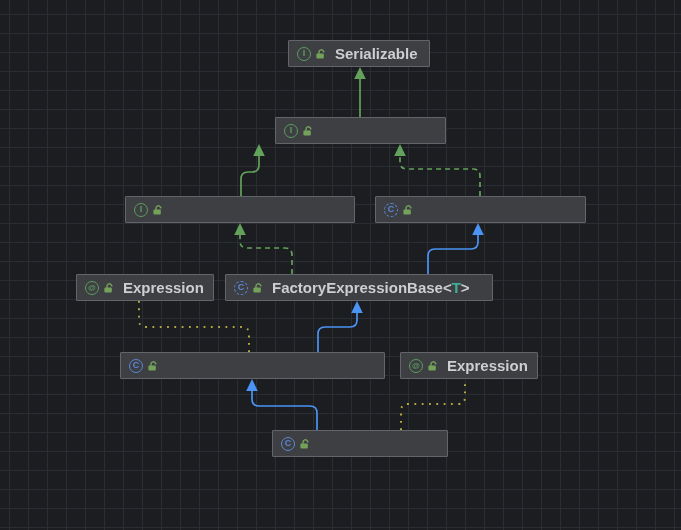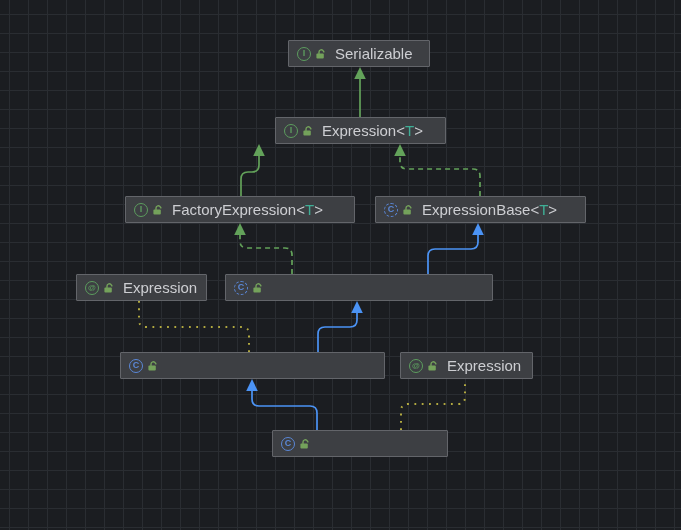--- a/index.html
+++ b/index.html
@@ -38,21 +38,21 @@
     border-radius:50%;
     display:flex;align-items:center;justify-content:center;
     font-size:9px;font-weight:bold;line-height:1;
     box-sizing:border-box;
   }
   .ring.iface{border:1.5px solid var(--icon-green,#5c9d5e);color:var(--icon-green,#5c9d5e);}
   .ring.cls{border:1.5px solid var(--icon-blue,#5a87d7);color:var(--icon-blue,#5a87d7);}
   .ring.abs{border:1.5px dashed var(--icon-blue,#5a87d7);color:var(--icon-blue,#5a87d7);}
   .ring.anno{border:1.5px solid var(--icon-green,#5c9d5e);color:var(--icon-green,#5c9d5e);font-size:8px;}
   .lock{flex:0 0 auto;margin-left:4px;width:12px;height:13px;display:flex;align-items:flex-end;}
-  .label{margin-left:8px;}
+  .label{margin-left:8px;font-weight:bold;}
   .gen-t{color:var(--generic-teal,#3fae96);}
   
   .n-serializable{left:288px;top:40px;min-width:142px;}
   .n-expression{left:275px;top:117px;min-width:171px;}
   .n-factoryexpression{left:125px;top:196px;min-width:230px;}
   .n-expressionbase{left:375px;top:196px;min-width:211px;}
   .n-immutable{left:76px;top:274px;min-width:131px;}
   .n-factoryexpressionbase{left:225px;top:274px;min-width:268px;}
   .n-constructorexpression{left:120px;top:352px;min-width:265px;}
   .n-generated{left:400px;top:352px;min-width:133px;}
@@ -94,43 +94,40 @@
   </div>
 
   <div class="node n-expression">
     <span class="ring iface">I</span>
     <span class="lock">
         <svg width="12" height="13" viewBox="0 0 12 13">
           <path d="M4 6.4 V5 a2.3 2.3 0 0 1 4.3-1.1 l.6 1" fill="none" stroke="#74a25b" stroke-width="1.4" stroke-linecap="round"></path>
           <rect x="1.4" y="6.4" width="7.4" height="5.2" rx="1" fill="#74a25b"></rect>
         </svg>
       </span>
-    <span class="label"><span>Expression</span><span class="gen"><span>&lt;</span><span class="gen-t">T</span><span>&gt;</span></span></span>
   </div>
 
   <div class="node n-factoryexpression">
     <span class="ring iface">I</span>
     <span class="lock">
         <svg width="12" height="13" viewBox="0 0 12 13">
           <path d="M4 6.4 V5 a2.3 2.3 0 0 1 4.3-1.1 l.6 1" fill="none" stroke="#74a25b" stroke-width="1.4" stroke-linecap="round"></path>
           <rect x="1.4" y="6.4" width="7.4" height="5.2" rx="1" fill="#74a25b"></rect>
         </svg>
       </span>
-    <span class="label"><span>FactoryExpression</span><span class="gen"><span>&lt;</span><span class="gen-t">T</span><span>&gt;</span></span></span>
   </div>
 
   <div class="node n-expressionbase">
     <span class="ring abs">C</span>
     <span class="lock">
         <svg width="12" height="13" viewBox="0 0 12 13">
           <path d="M4 6.4 V5 a2.3 2.3 0 0 1 4.3-1.1 l.6 1" fill="none" stroke="#74a25b" stroke-width="1.4" stroke-linecap="round"></path>
           <rect x="1.4" y="6.4" width="7.4" height="5.2" rx="1" fill="#74a25b"></rect>
         </svg>
       </span>
-    <span class="label"><span>ExpressionBase</span><span class="gen"><span>&lt;</span><span class="gen-t">T</span><span>&gt;</span></span></span>
   </div>
 
   <div class="node n-immutable">
     <span class="ring anno">@</span>
     <span class="lock">
         <svg width="12" height="13" viewBox="0 0 12 13">
           <path d="M4 6.4 V5 a2.3 2.3 0 0 1 4.3-1.1 l.6 1" fill="none" stroke="#74a25b" stroke-width="1.4" stroke-linecap="round"></path>
           <rect x="1.4" y="6.4" width="7.4" height="5.2" rx="1" fill="#74a25b"></rect>
         </svg>
       </span>
@@ -138,20 +135,21 @@
   </div>
 
   <div class="node n-factoryexpressionbase">
     <span class="ring abs">C</span>
     <span class="lock">
         <svg width="12" height="13" viewBox="0 0 12 13">
           <path d="M4 6.4 V5 a2.3 2.3 0 0 1 4.3-1.1 l.6 1" fill="none" stroke="#74a25b" stroke-width="1.4" stroke-linecap="round"></path>
           <rect x="1.4" y="6.4" width="7.4" height="5.2" rx="1" fill="#74a25b"></rect>
         </svg>
       </span>
+    <span class="label"><span>FactoryExpressionBase</span><span class="gen"><span>&lt;</span><span class="gen-t">T</span><span>&gt;</span></span></span>
   </div>
 
   <div class="node n-constructorexpression">
     <span class="ring cls">C</span>
     <span class="lock">
         <svg width="12" height="13" viewBox="0 0 12 13">
           <path d="M4 6.4 V5 a2.3 2.3 0 0 1 4.3-1.1 l.6 1" fill="none" stroke="#74a25b" stroke-width="1.4" stroke-linecap="round"></path>
           <rect x="1.4" y="6.4" width="7.4" height="5.2" rx="1" fill="#74a25b"></rect>
         </svg>
       </span>

